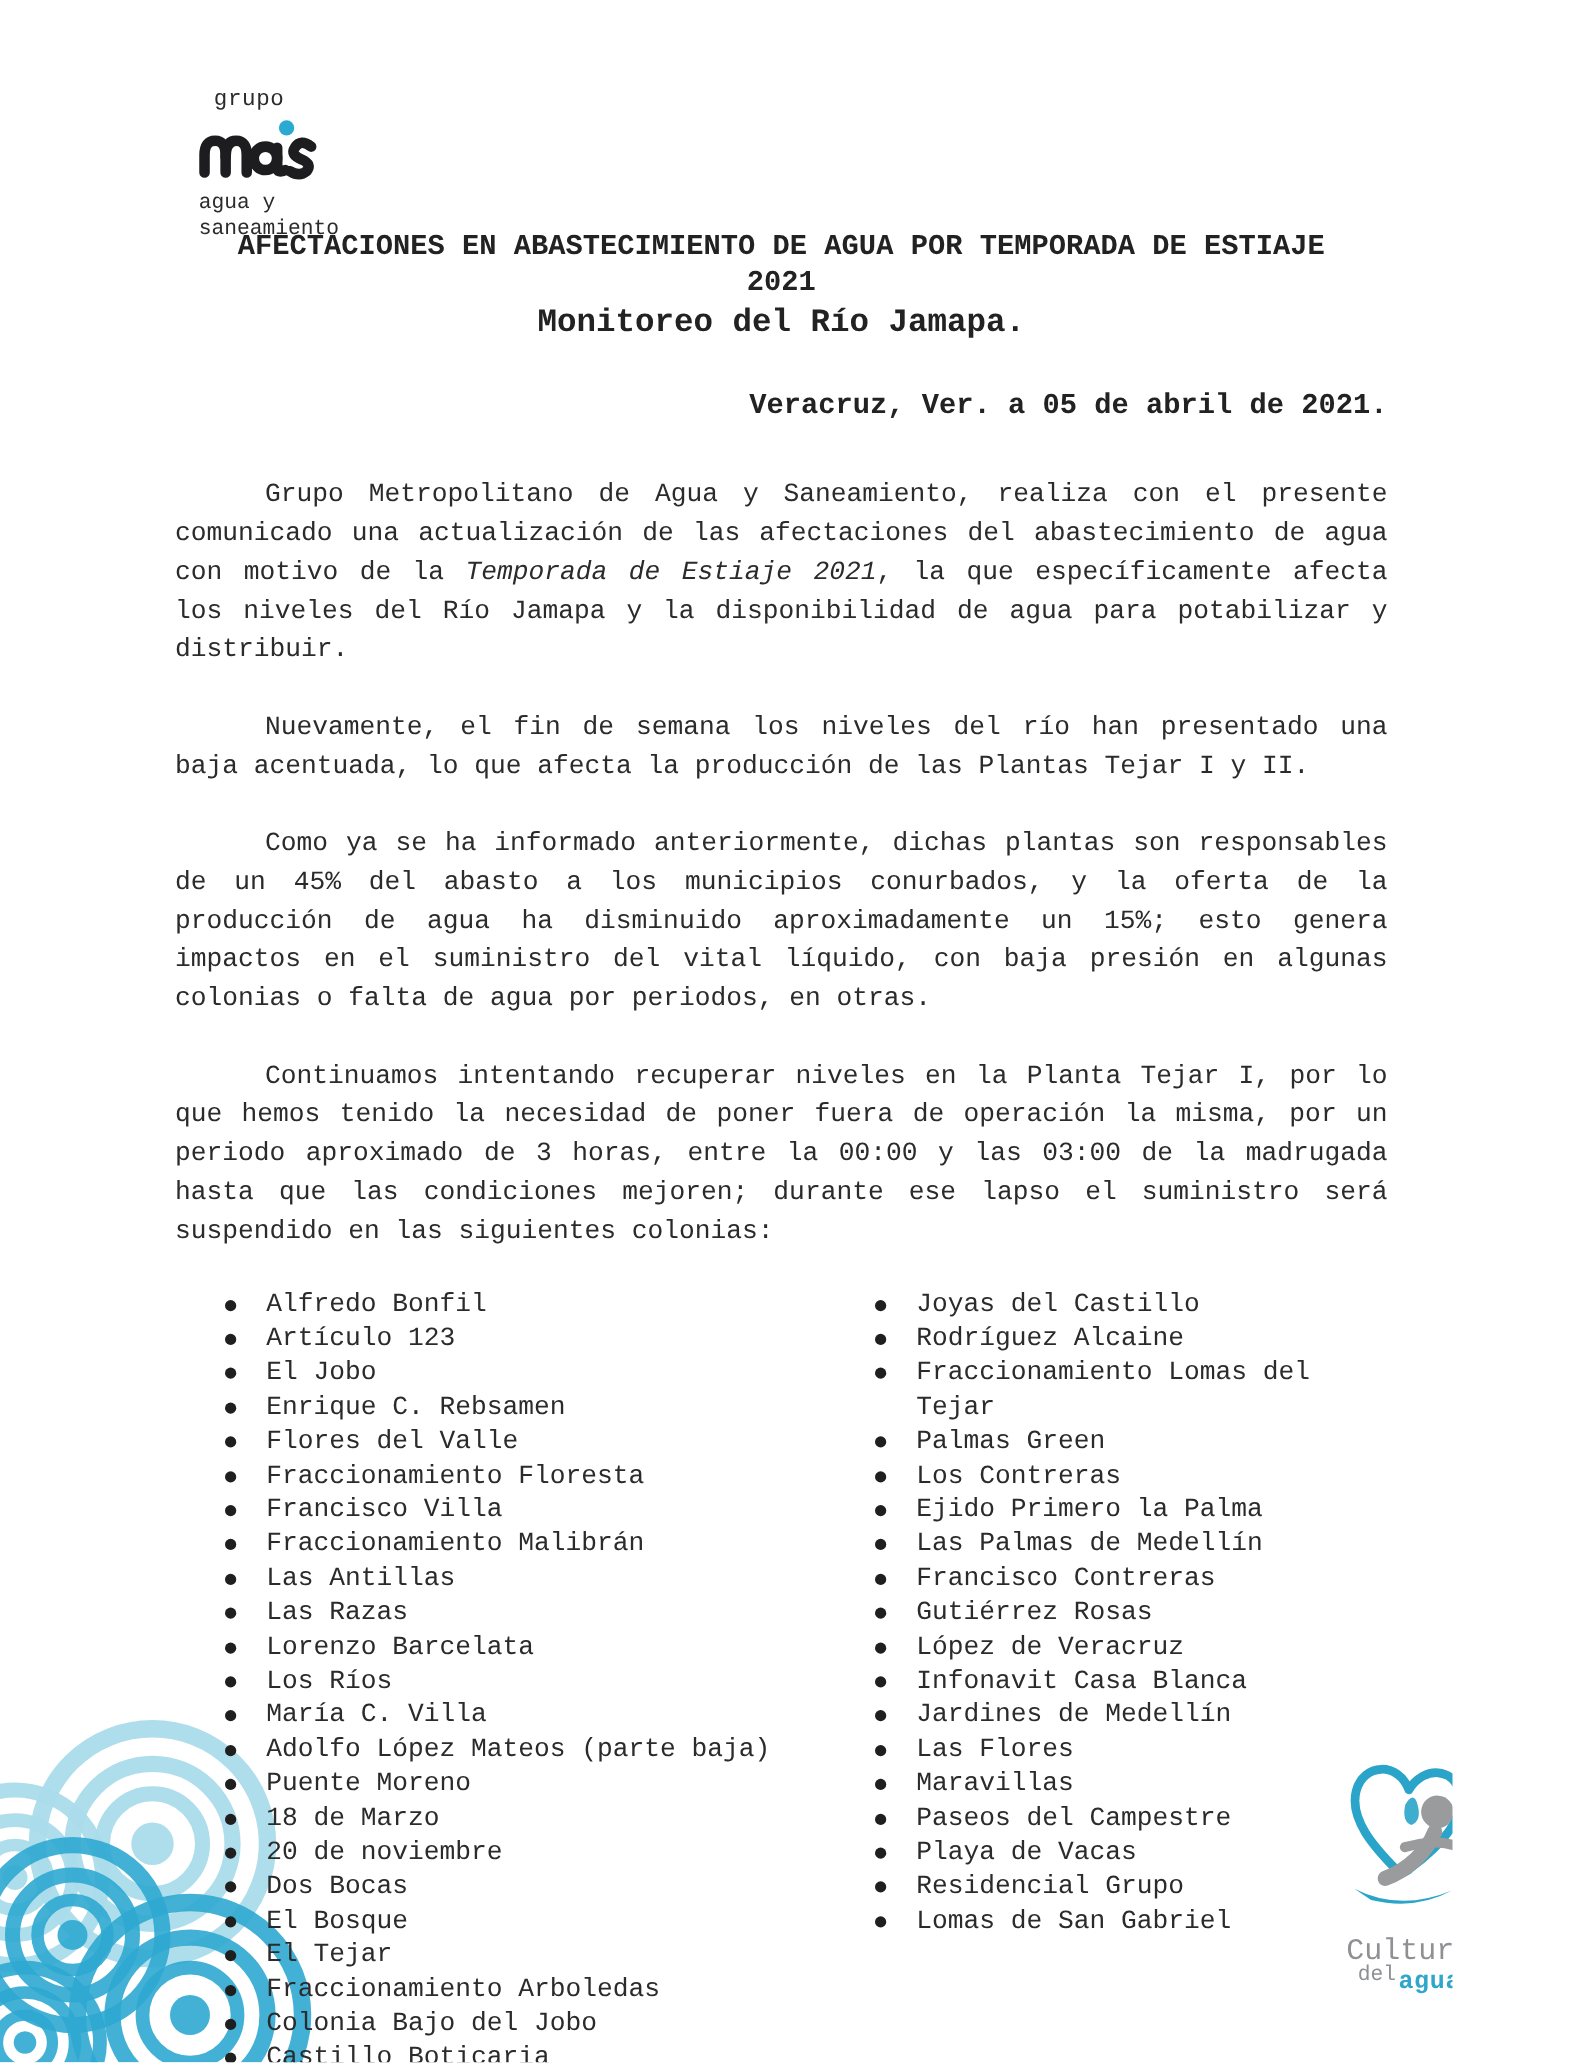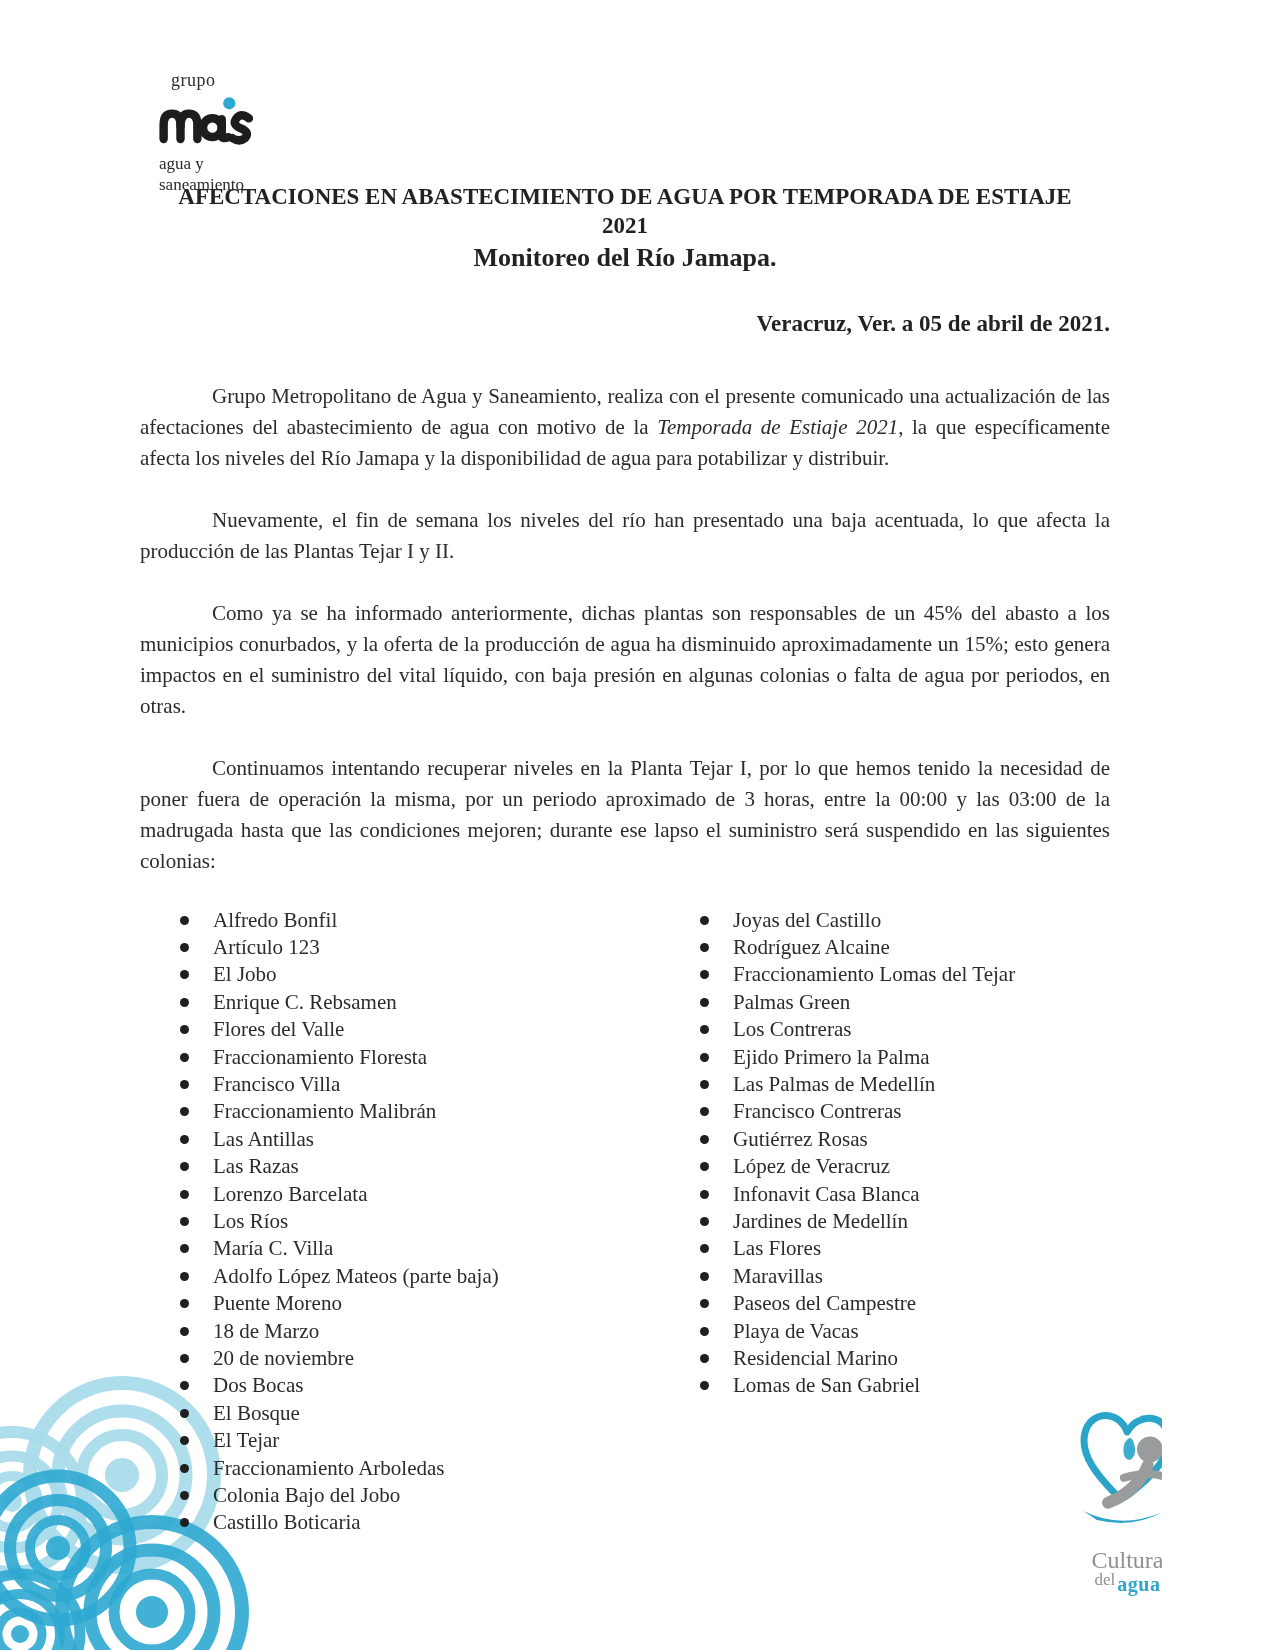--- a/index.html
+++ b/index.html
@@ -1,21 +1,21 @@
 <!DOCTYPE html>
 <html><head>
 <meta charset="utf-8">
 <style>
   html,body { margin:0; padding:0; background:#ffffff; }
   .page {
     position:relative;
     width:1162px; height:1650px;
     background:#ffffff;
     overflow:hidden;
-    font-family:Liberation Serif, serif;
+    font-family:Liberation Mono, monospace;
     color:#2b2b2b;
   }
   
   .logo { position:absolute; left:157px; top:70px; z-index:2; }
   .logo .grupo { font-size:18px; color:#2b2b2b; margin-left:14px; letter-spacing:0.5px; }
   .logo .mas-svg { display:block; margin-top:2px; }
   .logo .sub { font-size:17px; color:#2b2b2b; line-height:1.25; margin-left:2px; }
   
   .content { position:absolute; left:140px; top:183px; width:970px; z-index:1; }
   .title { text-align:center; font-weight:bold; font-size:23px; line-height:1.25; color:#222; }
@@ -160,21 +160,21 @@
             <li>Las Palmas de Medellín</li>
             <li>Francisco Contreras</li>
             <li>Gutiérrez Rosas</li>
             <li>López de Veracruz</li>
             <li>Infonavit Casa Blanca</li>
             <li>Jardines de Medellín</li>
             <li>Las Flores</li>
             <li>Maravillas</li>
             <li>Paseos del Campestre</li>
             <li>Playa de Vacas</li>
-            <li>Residencial Marino</li>
+            <li>Residencial Grupo</li>
             <li>Lomas de San Gabriel</li>
           </ul>
       </div>
     </div>
   </div>
 
   <div class="cultura">
     <svg width="150" height="150" viewBox="0 0 150 150" aria-hidden="true">
       <g transform="rotate(4 75 70)">
         <path d="M72 40 C62 18 34 21 30 44 C26 67 48 88 66 104 C70 107 73 107 77 103 C97 86 118 63 113 41 C108 19 82 20 72 40" fill="none" stroke="#2aa4c8" stroke-width="7" stroke-linecap="round"></path>

